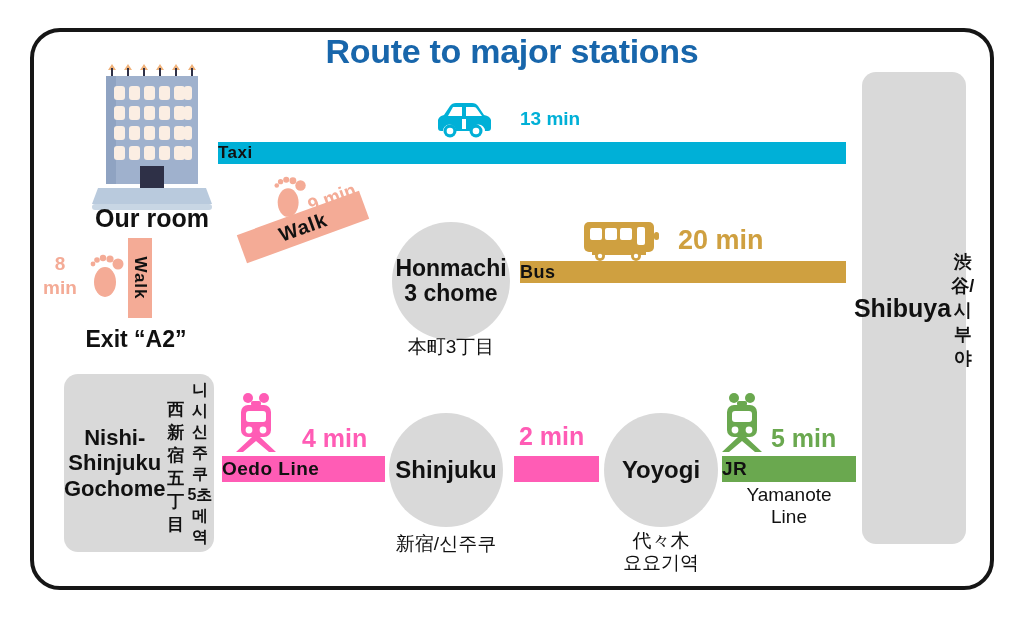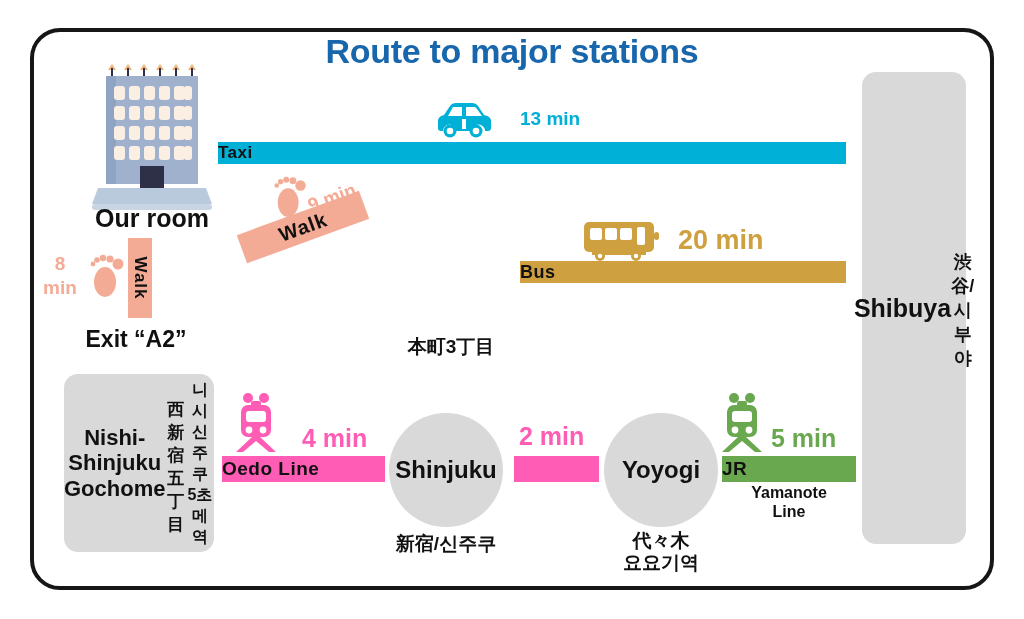--- a/index.html
+++ b/index.html
@@ -43,21 +43,21 @@
     border-radius: 50%;
     background: #d9d9d9;
     display: flex; align-items: center; justify-content: center;
     text-align: center;
     font-weight: bold; color: #111;
     line-height: 1.08;
   }
   .subcap {
     position: absolute;
     text-align: center;
-    font-weight: bold; color: #111;
+    font-weight: normal; color: #111;
     line-height: 1.18;
   }
   .rrect {
     position: absolute;
     background: #d9d9d9;
     border-radius: 14px;
     display: flex; flex-direction: row;
     align-items: center; justify-content: center;
     text-align: center; color: #111;
   }
@@ -215,20 +215,26 @@
         <ellipse cx="9" cy="12" rx="2.8" ry="2.8"></ellipse>
         <ellipse cx="5" cy="16" rx="2.4" ry="2.4"></ellipse>
       </g>
     </svg>
   </div>
   <div class="minlabel" style="left:305px; top:196px; font-size:19px; color:#f4ab96; transform:rotate(-20deg); transform-origin:left top;">9 min</div>
   <div class="walk-diag" style="left:238px; top:212px; width:130px; height:30px;">
     <span>Walk</span>
   </div>
 
+  <div class="circle" style="left:392px; top:222px; width:118px; height:118px; font-size:23px;">
+    <div>
+      <span>Honmachi</span><br>
+      <span>3 chome</span>
+    </div>
+  </div>
   <div class="subcap" style="left:381px; top:336px; width:140px; font-size:19px;">本町3丁目</div>
 
   <div class="icon" style="left:582px; top:220px;">
     <svg width="78" height="42" viewBox="0 0 78 42">
       <rect x="2" y="2" width="70" height="30" rx="5" fill="#cfa040"></rect>
       <rect x="8" y="8" width="12" height="12" rx="2" fill="#ffffff"></rect>
       <rect x="23" y="8" width="12" height="12" rx="2" fill="#ffffff"></rect>
       <rect x="38" y="8" width="12" height="12" rx="2" fill="#ffffff"></rect>
       <rect x="55" y="7" width="8" height="18" rx="2" fill="#ffffff"></rect>
       <rect x="72" y="12" width="5" height="8" rx="2.5" fill="#cfa040"></rect>
@@ -303,18 +309,18 @@
       <rect x="14" y="19" width="20" height="11" rx="3" fill="#ffffff"></rect>
       <circle cx="17" cy="38" r="3.4" fill="#ffffff"></circle>
       <circle cx="31" cy="38" r="3.4" fill="#ffffff"></circle>
       <path d="M20 45 l-16 15 h7 l13 -11 l13 11 h7 l-16 -15 z" fill="#6aa84f"></path>
     </svg>
   </div>
   <div class="minlabel" style="left:771px; top:424px; font-size:25px; color:#6aa84f;">5 min</div>
   <div class="bar" style="left:722px; top:456px; width:134px; height:26px; background:#6aa84f; font-size:19px;">
     <span>JR</span>
   </div>
-  <div class="subcap" style="left:714px; top:484px; width:150px; font-size:16px;">
+  <div class="subcap" style="left:714px; top:484px; width:150px; font-size:19px;">
     <span>Yamanote</span><br>
     <span>Line</span>
   </div>
 
 </div>
 
 </body></html>

